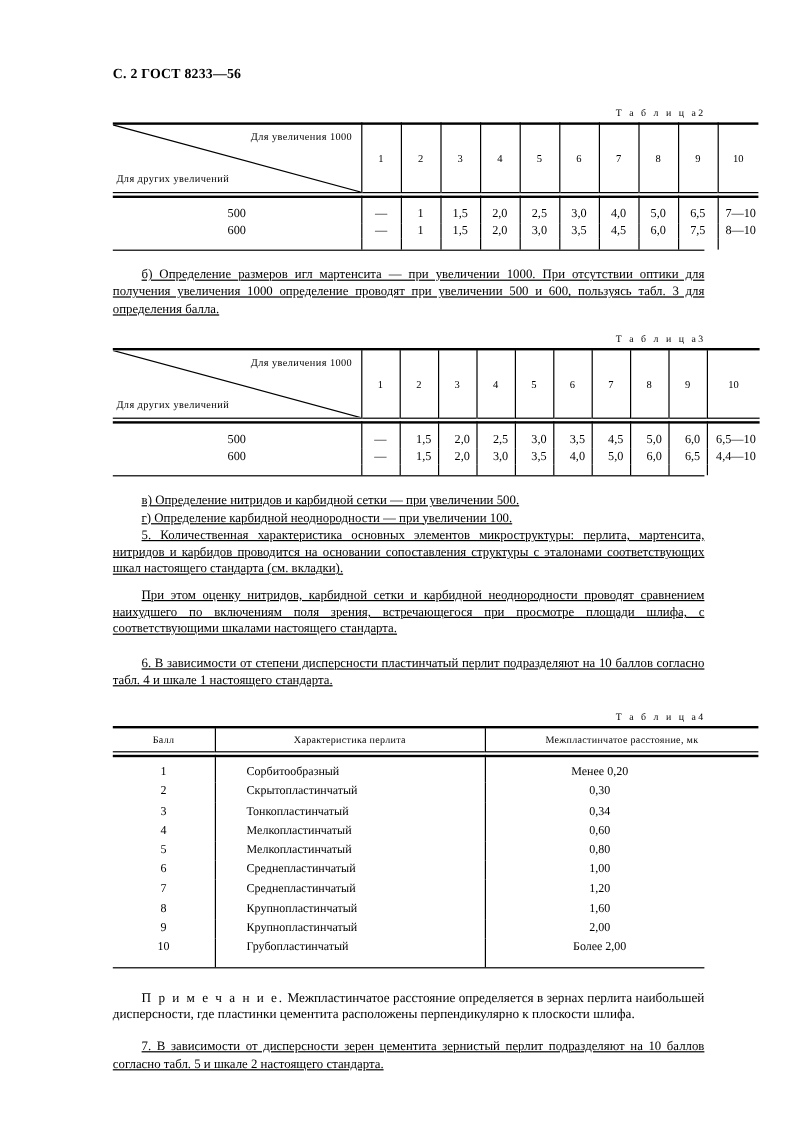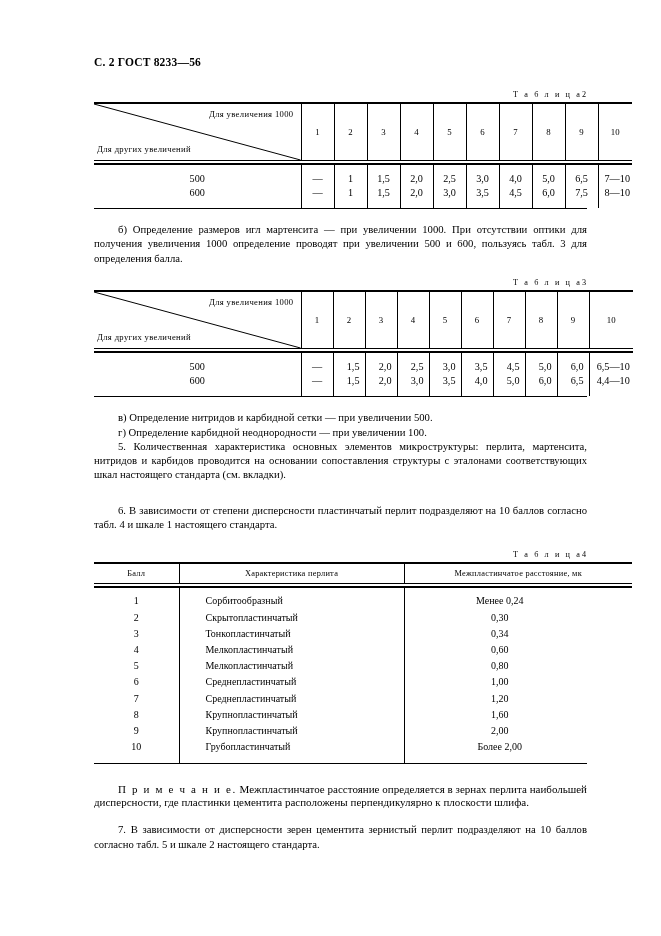--- a/index.html
+++ b/index.html
@@ -131,20 +131,21 @@
 
   
   p.body {
     font-size: 10.7px;
     line-height: 14.3px;
     margin: 0;
     text-align: justify;
     text-indent: 24px;
     -webkit-hyphens: none;
     hyphens: none;
+    text-decoration: underline;
   }
   .gap-s { height: 7px; }
   .gap-m { height: 13px; }
   .gap-l { height: 19px; }
 
   
   .t4 {
     border-collapse: collapse;
     width: 100%;
     table-layout: fixed;
@@ -382,20 +383,21 @@
     </tbody>
   </table>
   <div class="tbl-bottom"></div>
 
   <div class="gap-m"></div>
 
   <p class="body">в) Определение нитридов и карбидной сетки — при увеличении 500.</p>
   <p class="body">г) Определение карбидной неоднородности — при увеличении 100.</p>
   <p class="body">5. Количественная характеристика основных элементов микроструктуры: перлита, мартенсита, нитридов и карбидов проводится на основании сопоставления структуры с эталонами соответствующих шкал настоящего стандарта (см. вкладки).</p>
   <div class="gap-s"></div>
+  <p class="body">При этом оценку нитридов, карбидной сетки и карбидной неоднородности проводят сравнением наихудшего по включениям поля зрения, встречающегося при просмотре площади шлифа, с соответствующими шкалами настоящего стандарта.</p>
   <div class="gap-s"></div>
   <div class="gap-s"></div>
   <p class="body">6. В зависимости от степени дисперсности пластинчатый перлит подразделяют на 10 баллов согласно табл. 4 и шкале 1 настоящего стандарта.</p>
 
   <div class="gap-l"></div>
 
   <div class="tbl-caption">
     <span>Т а б л и ц а</span><span class="num">4</span>
   </div>
 
@@ -412,21 +414,21 @@
         <th class="last">Межпластинчатое расстояние, мк</th>
       </tr>
       <tr class="hr-double">
           <td colspan="3"></td>
         </tr>
     </thead>
     <tbody>
       <tr class="firstrow">
         <td class="c1">1</td>
         <td class="c2">Сорбитообразный</td>
-        <td class="c3">Менее 0,24</td>
+        <td class="c3">Менее 0,20</td>
       </tr>
       <tr>
         <td class="c1">2</td>
         <td class="c2">Скрытопластинчатый</td>
         <td class="c3">0,30</td>
       </tr>
       <tr>
         <td class="c1">3</td>
         <td class="c2">Тонкопластинчатый</td>
         <td class="c3">0,34</td>

